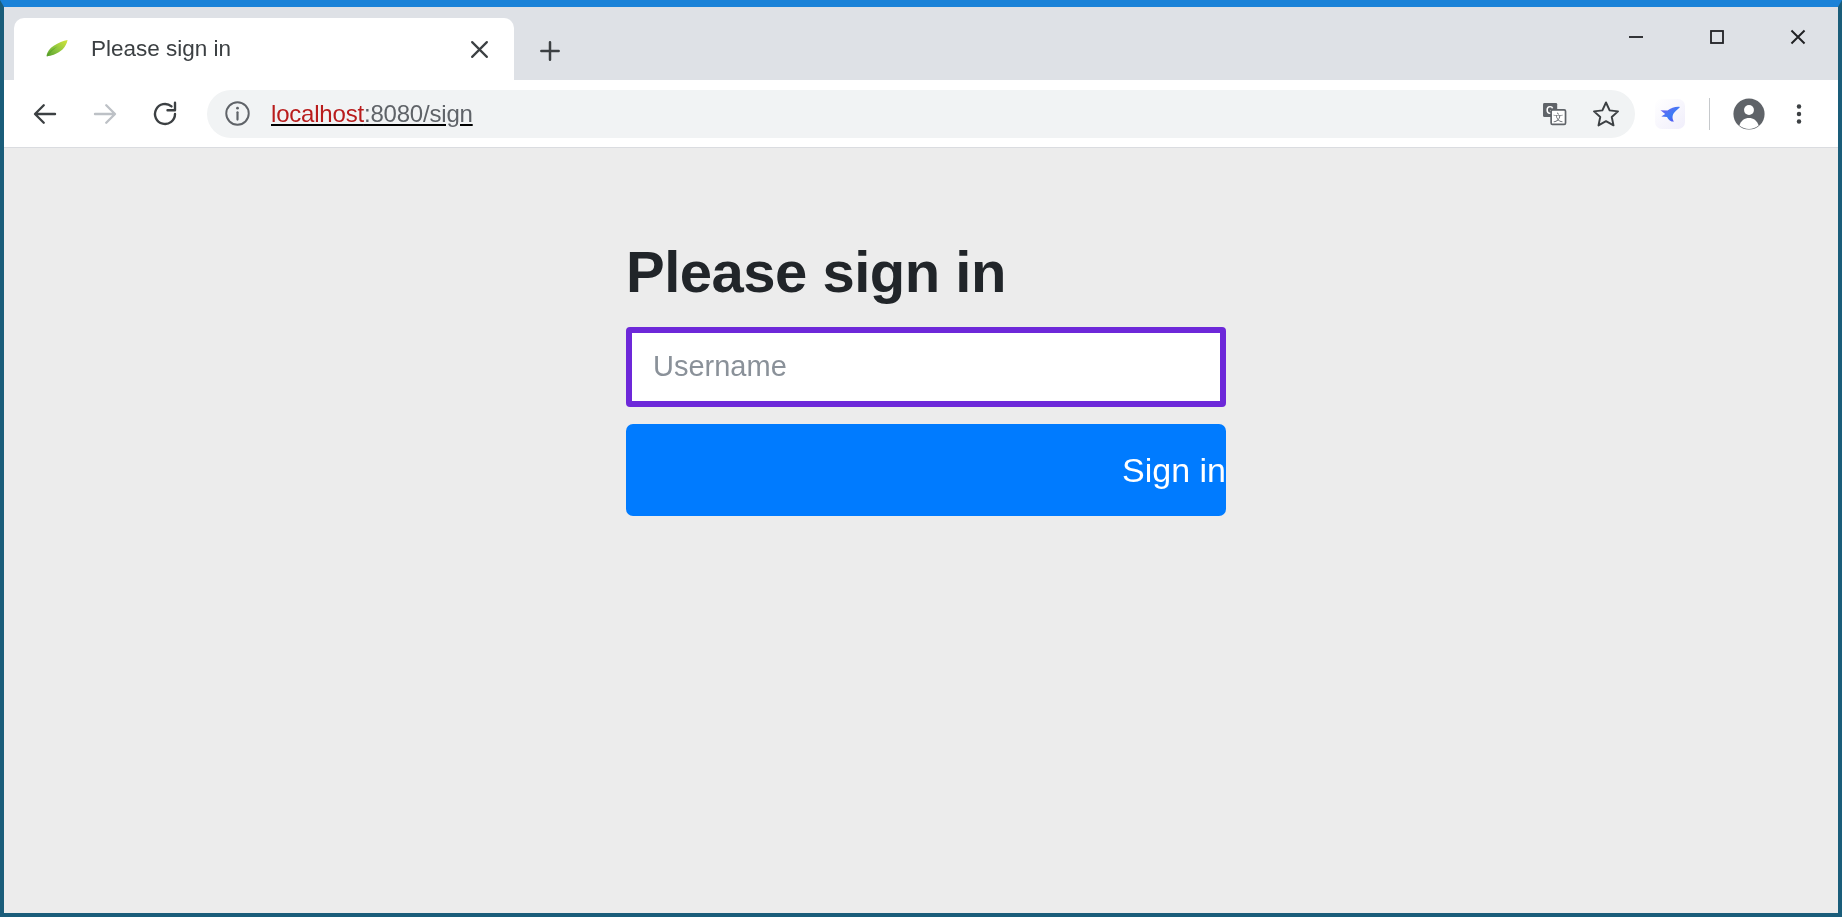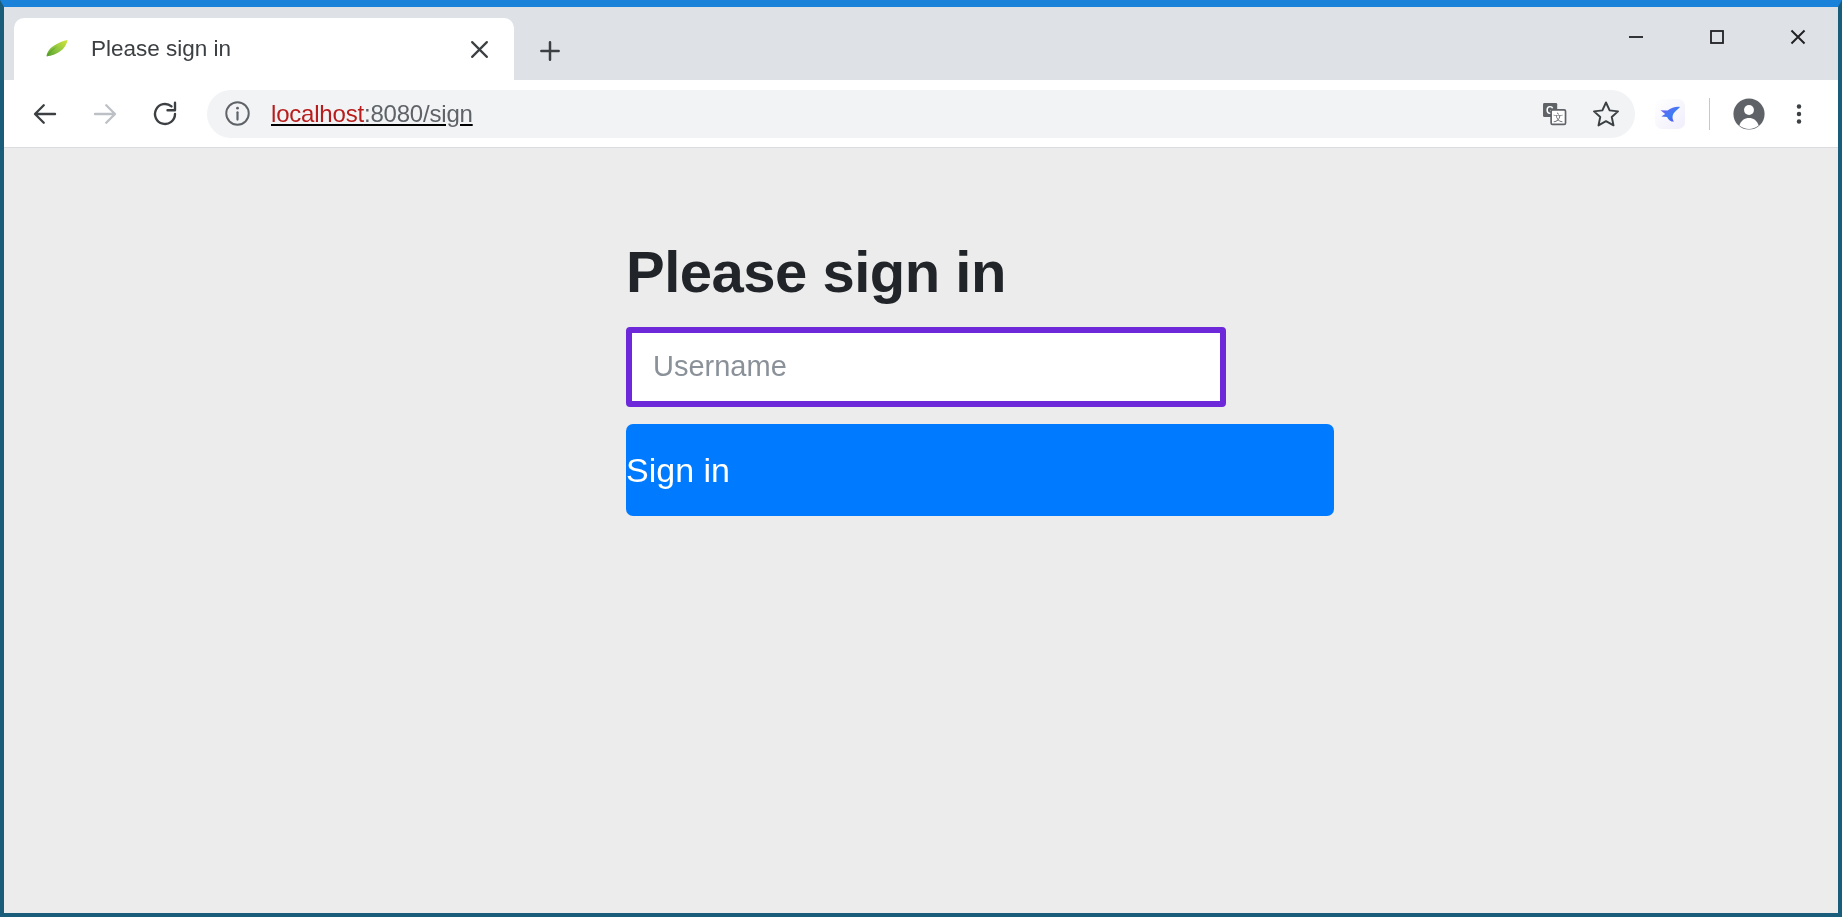--- a/index.html
+++ b/index.html
@@ -248,32 +248,32 @@
     font-family: "Liberation Sans", sans-serif;
     outline: none;
   }
   .form-input::placeholder { color: #8a9199; opacity: 1; }
 
   #username-input { margin-bottom: 17px; }
   #password-input { margin-bottom: 32px; }
 
   #signin-button {
     display: block;
-    width: 708px;
+    width: 600px;
     height: 92px;
     background: #007bff;
     border: none;
     border-radius: 7px;
     color: #ffffff;
     font-size: 34px;
     font-family: "Liberation Sans", sans-serif;
     cursor: pointer;
     line-height: 92px;
     padding: 0;
-    text-align: left;
+    text-align: right;
   }
 </style>
 </head>
 <body>
 
 <div id="browser-window">
 
   <div id="tab-strip">
 
     <div id="tab-active">

